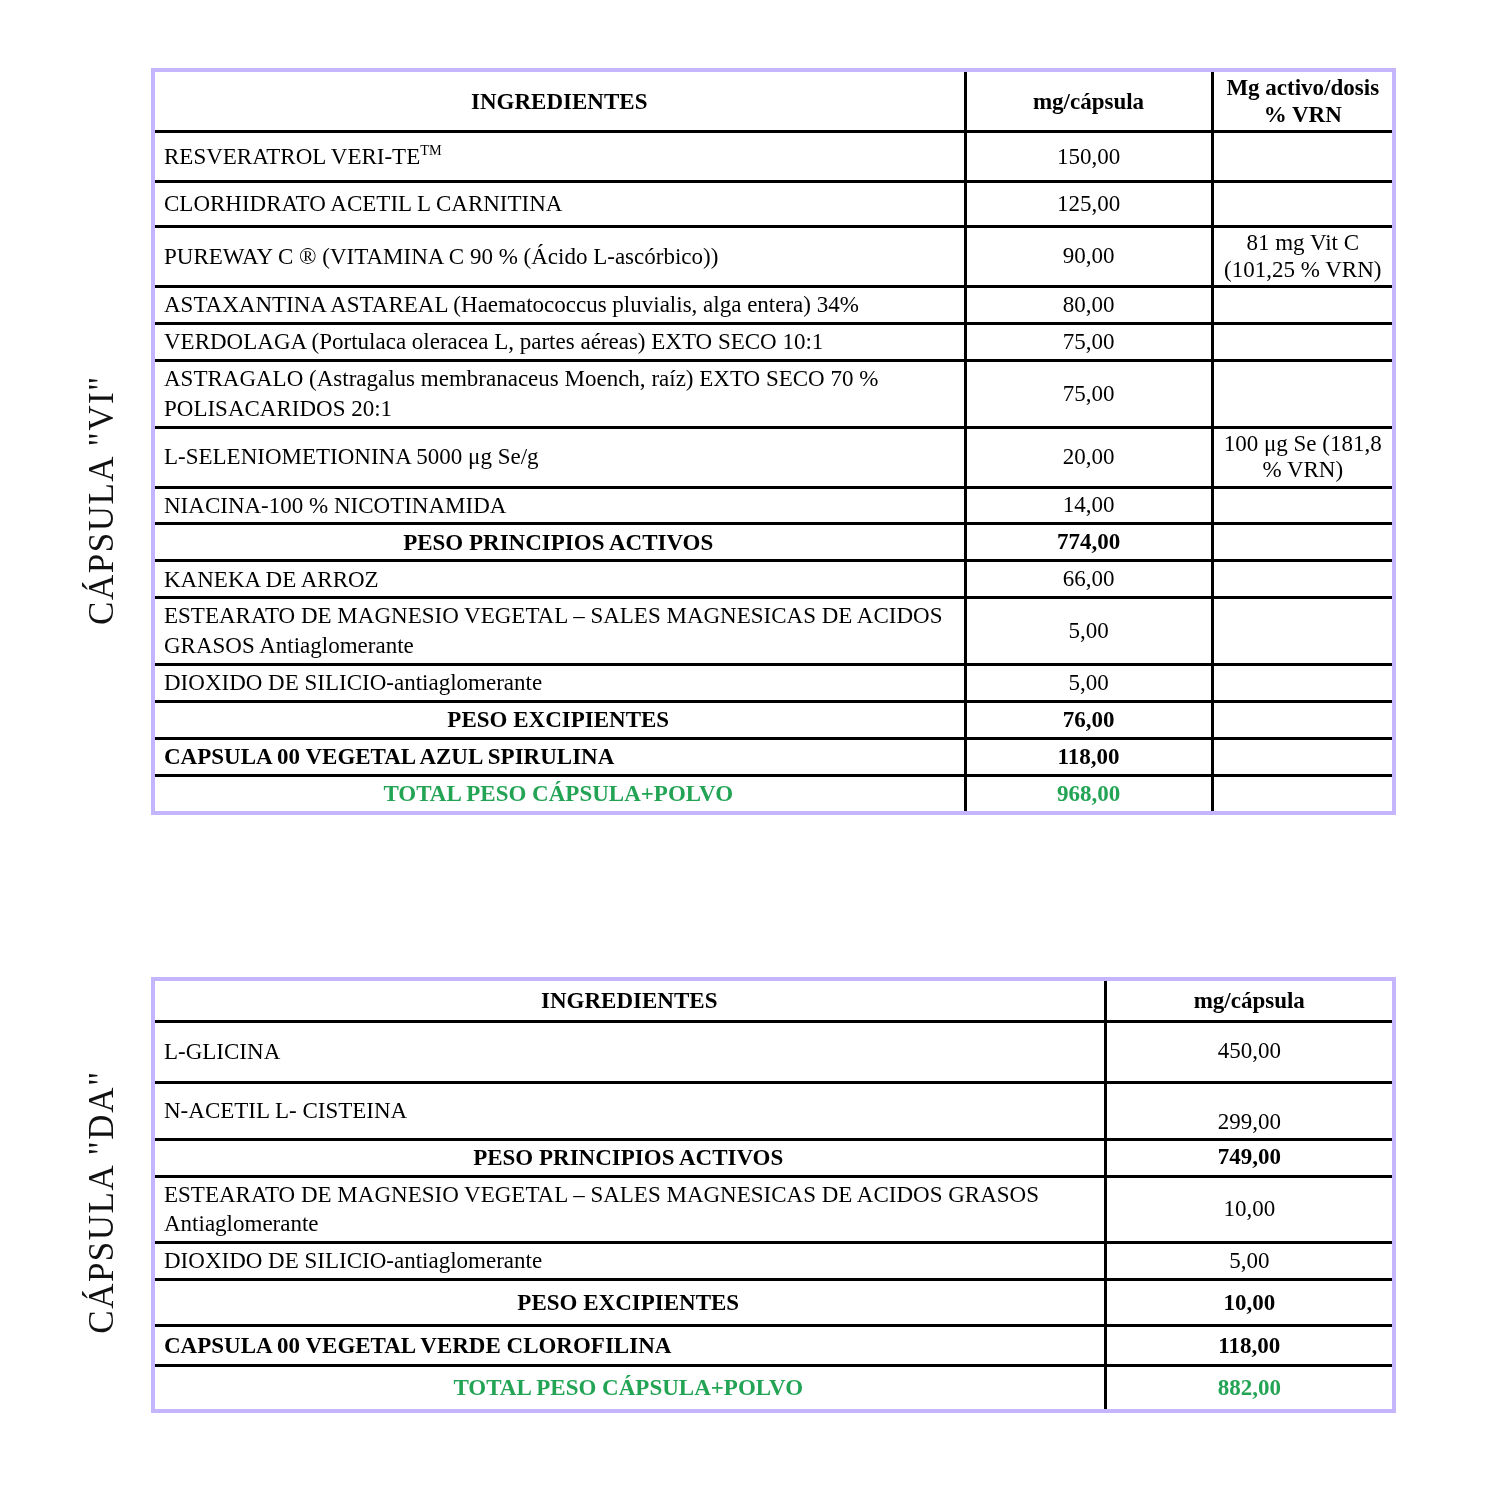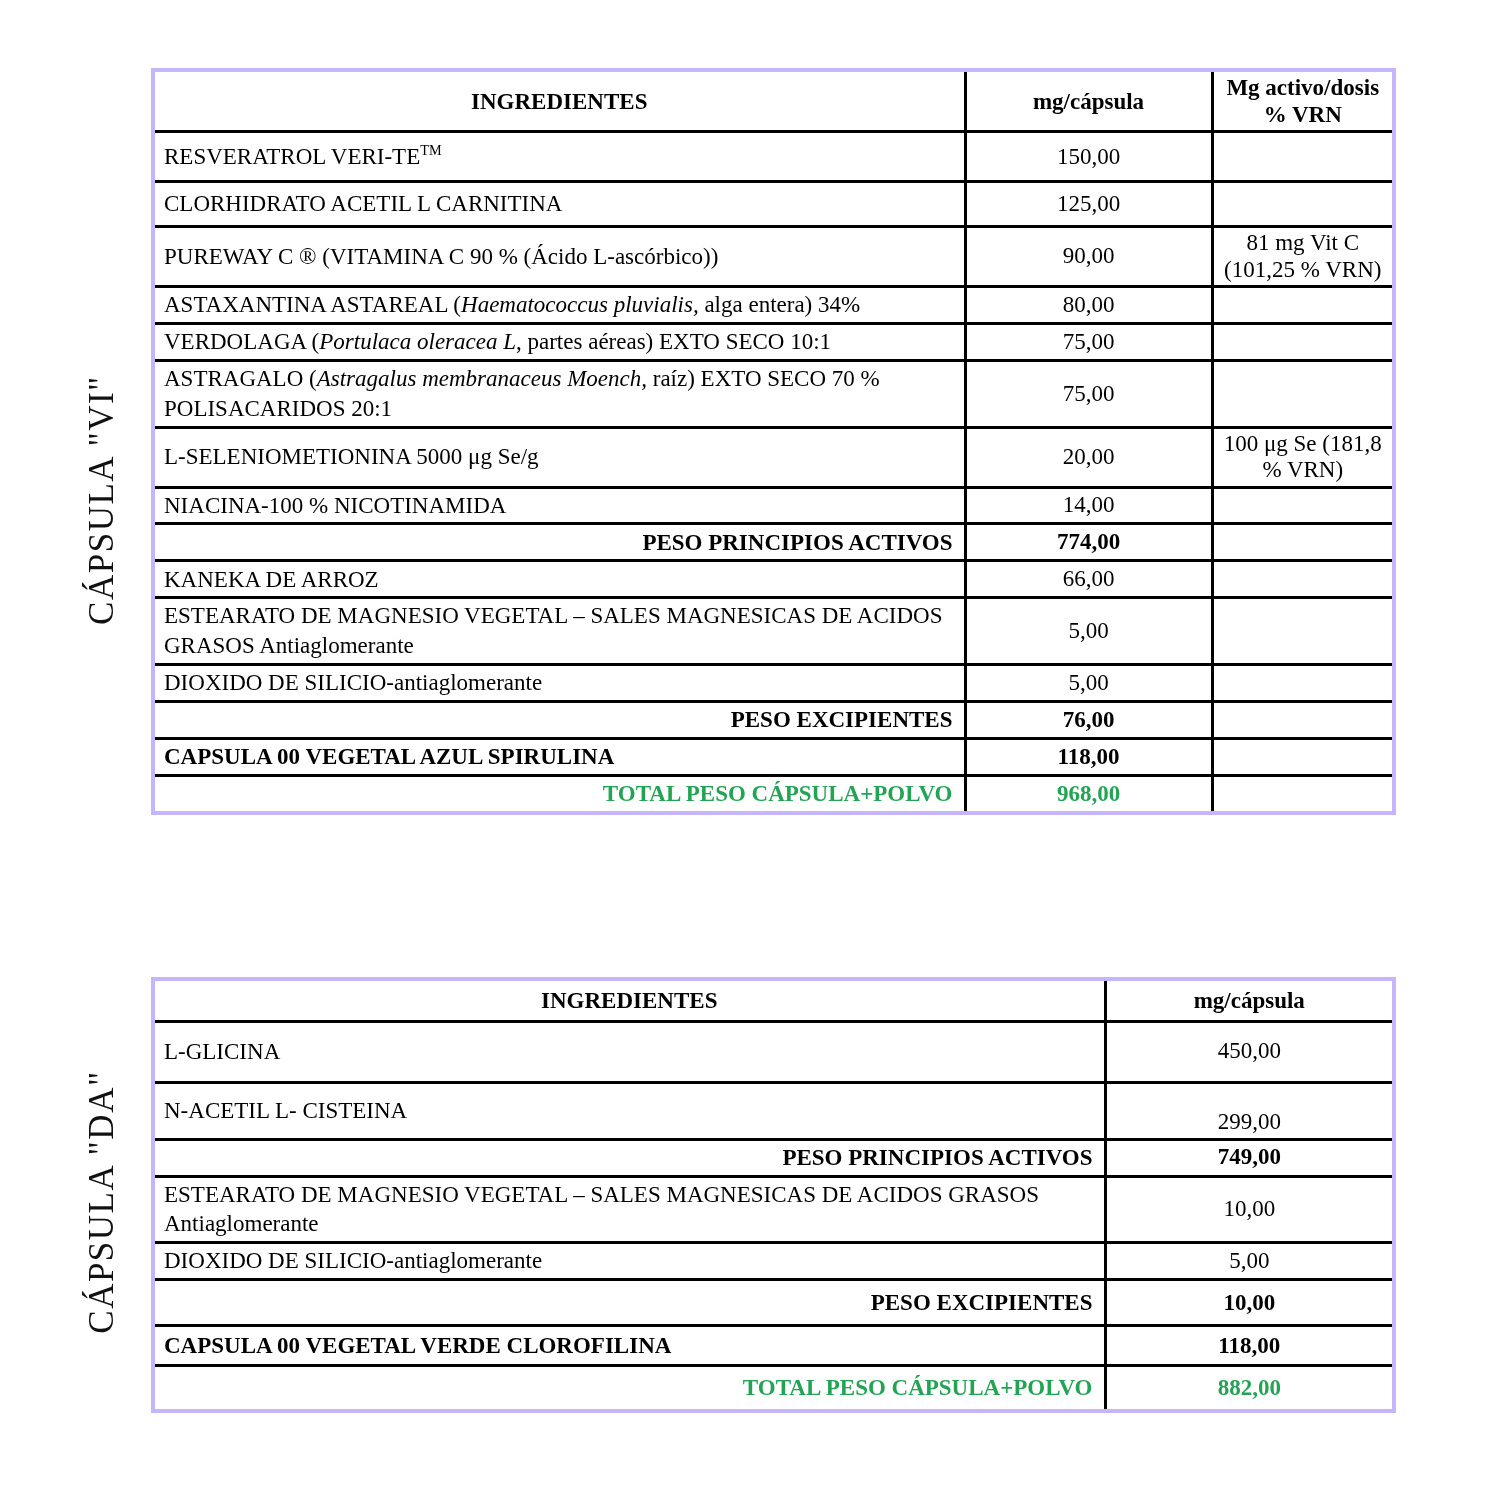--- a/index.html
+++ b/index.html
@@ -25,24 +25,24 @@
   #table-2 { left:151px; top:977px; width:1241px; }
 
   .tbl th, .tbl td { border:3px solid #000; overflow:hidden; }
   .tbl th {
     font-size:23px; font-weight:bold; text-align:center; padding:2px 4px; line-height:1.18;
   }
   td.name { font-size:23px; padding:2px 6px 2px 9px; line-height:1.3; text-align:left; }
   td.num, td.vrn { font-size:23px; text-align:center; padding:2px 4px; line-height:1.15; }
 
   tr.subtotal td, tr.total td, tr.capsule td { font-weight:bold; }
-  tr.subtotal td.name, tr.total td.name { text-align:right; padding-right:11px; }
+  tr.subtotal td.name, tr.total td.name { text-align:center; padding-right:11px; }
   tr.total td { color:var(--green,#23a455); }
 
-  .it { font-style:italic; }
+  .it { }
   sup { font-size:0.62em; line-height:0; vertical-align:super; }
   .vbottom { vertical-align:bottom; padding-bottom:3px; }
 </style>
 </head>
 <body>
 
 <div class="canvas">
 
   <div class="vlabel" id="vlabel-1">CÁPSULA "VI"</div>
 

